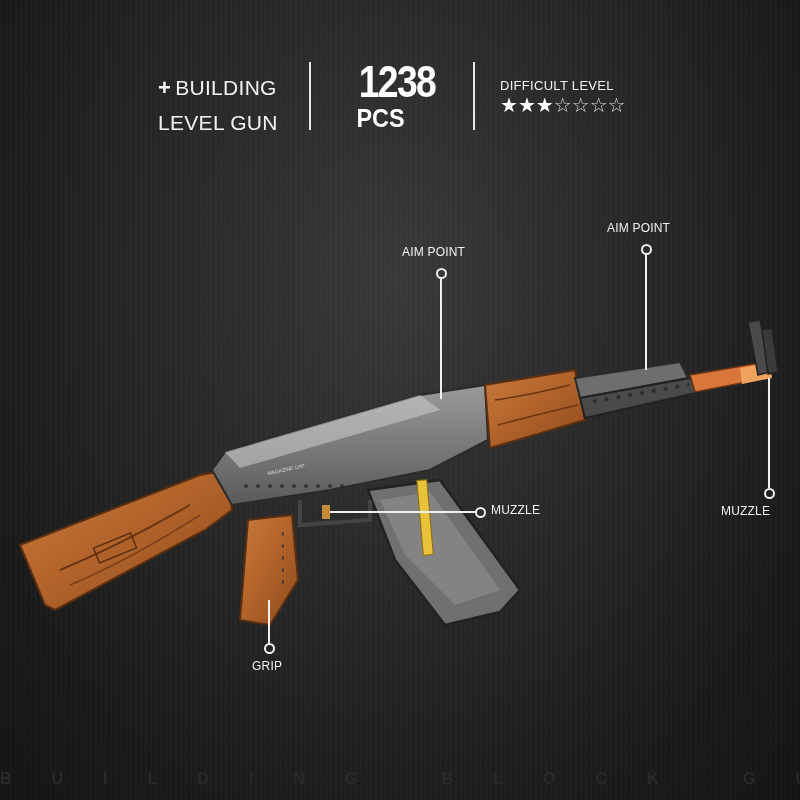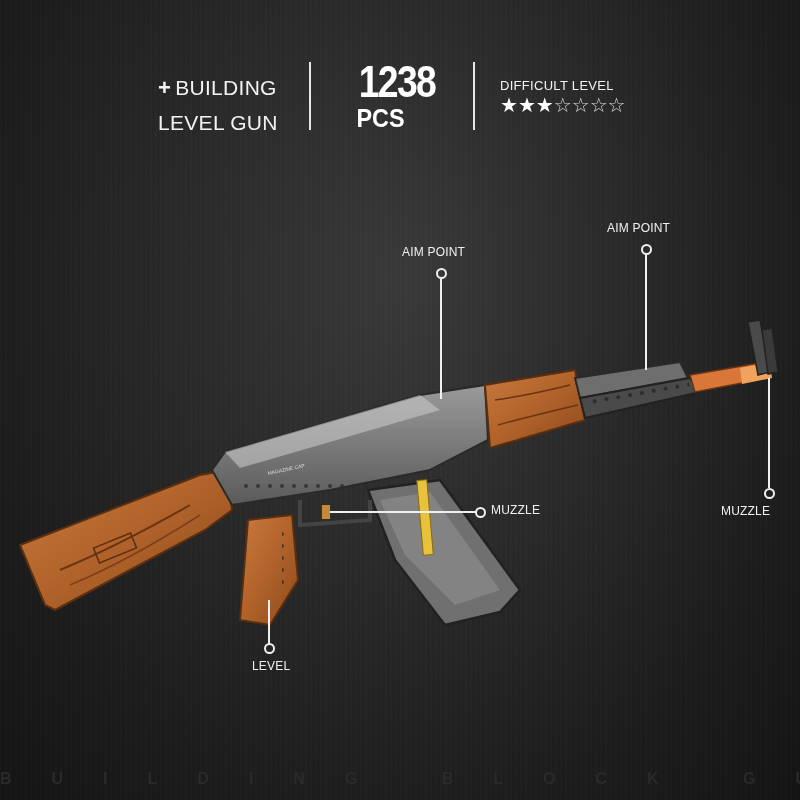--- a/index.html
+++ b/index.html
@@ -130,16 +130,16 @@
   <div class="line" style="left:330px;top:511px;width:146px;height:2px;"></div>
   <div class="dot" style="left:475px;top:507px;"></div>
   <div class="callout" style="left:491px;top:503px;">MUZZLE</div>
 
   <div class="line" style="left:768px;top:378px;width:2px;height:110px;"></div>
   <div class="dot" style="left:764px;top:488px;"></div>
   <div class="callout" style="left:721px;top:504px;">MUZZLE</div>
 
   <div class="line" style="left:268px;top:600px;width:2px;height:44px;"></div>
   <div class="dot" style="left:264px;top:643px;"></div>
-  <div class="callout" style="left:252px;top:659px;">LEVEL</div>
+  <div class="callout" style="left:252px;top:659px;">GRIP</div>
 
   <div class="footer">BUILDING BLOCK GUN</div>
 </div>
 
 </body></html>

